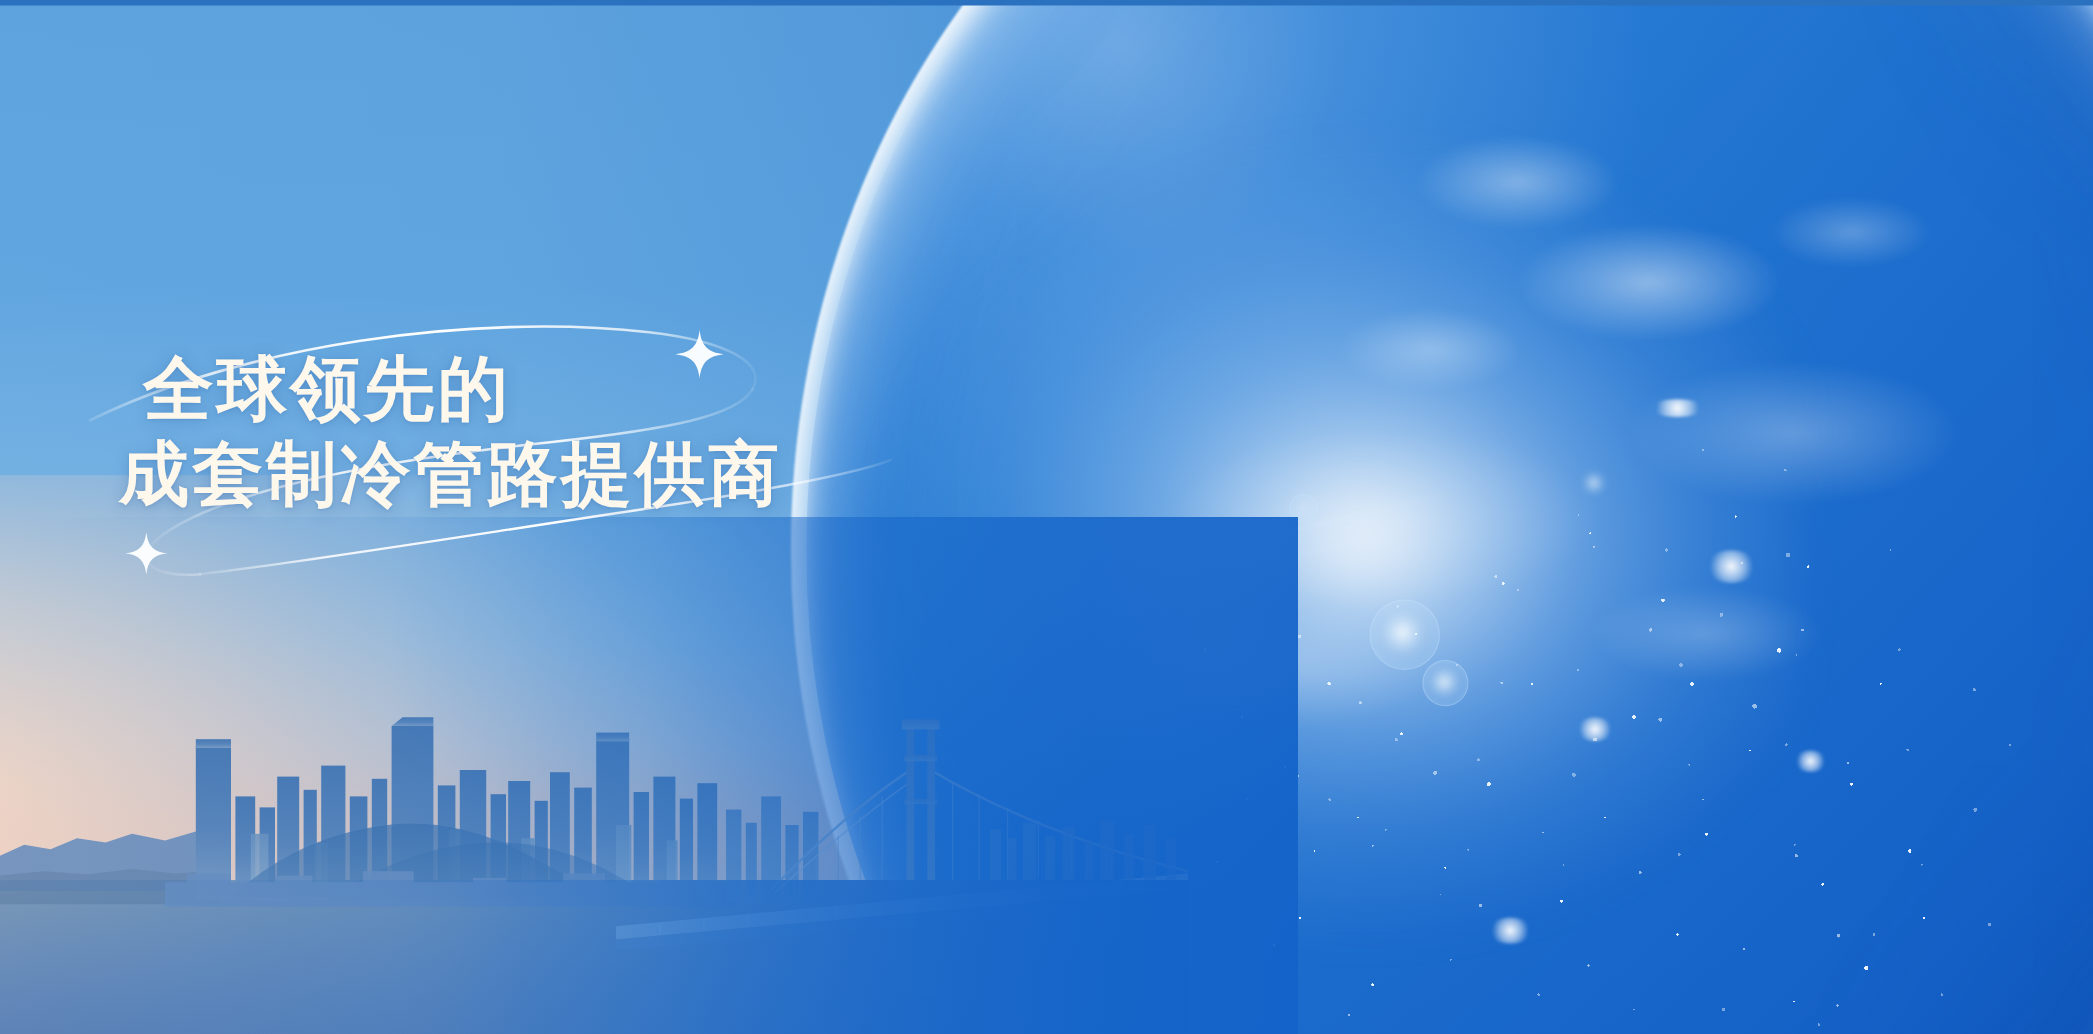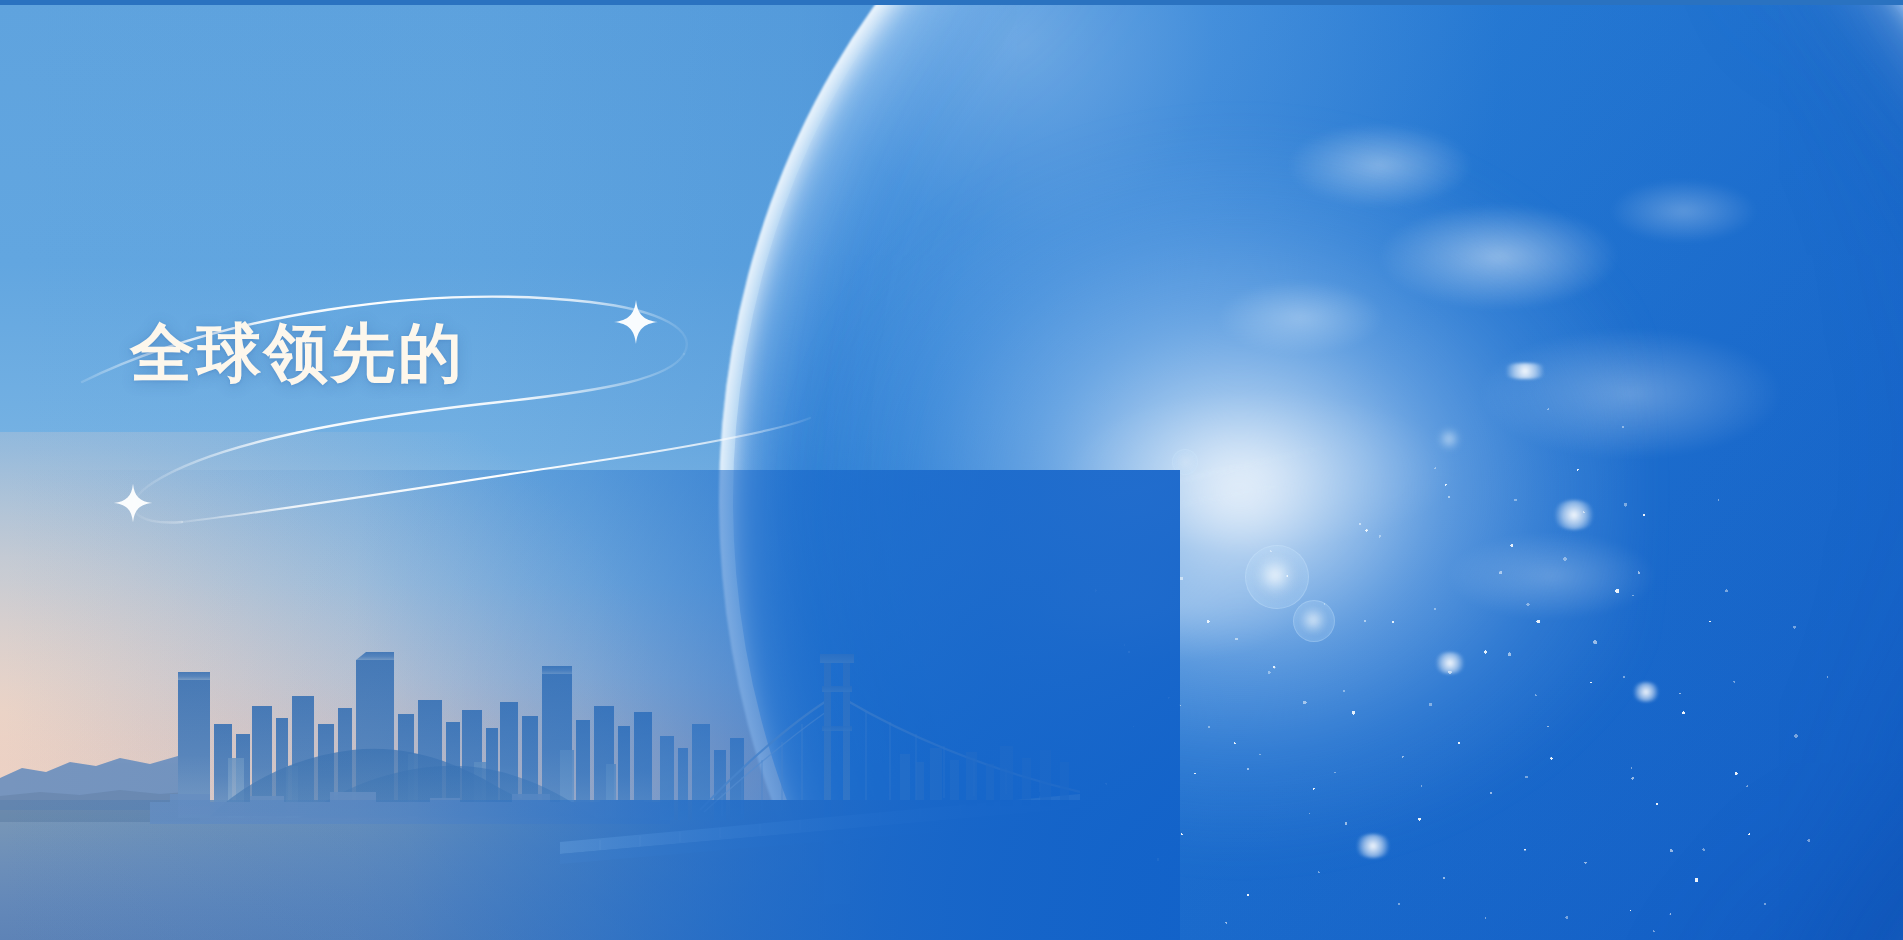--- a/index.html
+++ b/index.html
@@ -489,15 +489,16 @@
     </svg>
   </div>
   <div class="spark" style="left:112px;top:482px;">
     <svg width="42" height="42" viewBox="0 0 48 48">
       <path d="M24 2 C25.6 16.4 31.6 22.4 46 24 C31.6 25.6 25.6 31.6 24 46 C22.4 31.6 16.4 25.6 2 24 C16.4 22.4 22.4 16.4 24 2 Z" fill="#ffffff" opacity="0.95"></path>
     </svg>
   </div>
 
   <div class="headline">
     <div class="line line1">全球领先的</div>
+    <div class="line line2">成套制冷管路提供商</div>
   </div>
 
 </div>
 
 </body></html>

